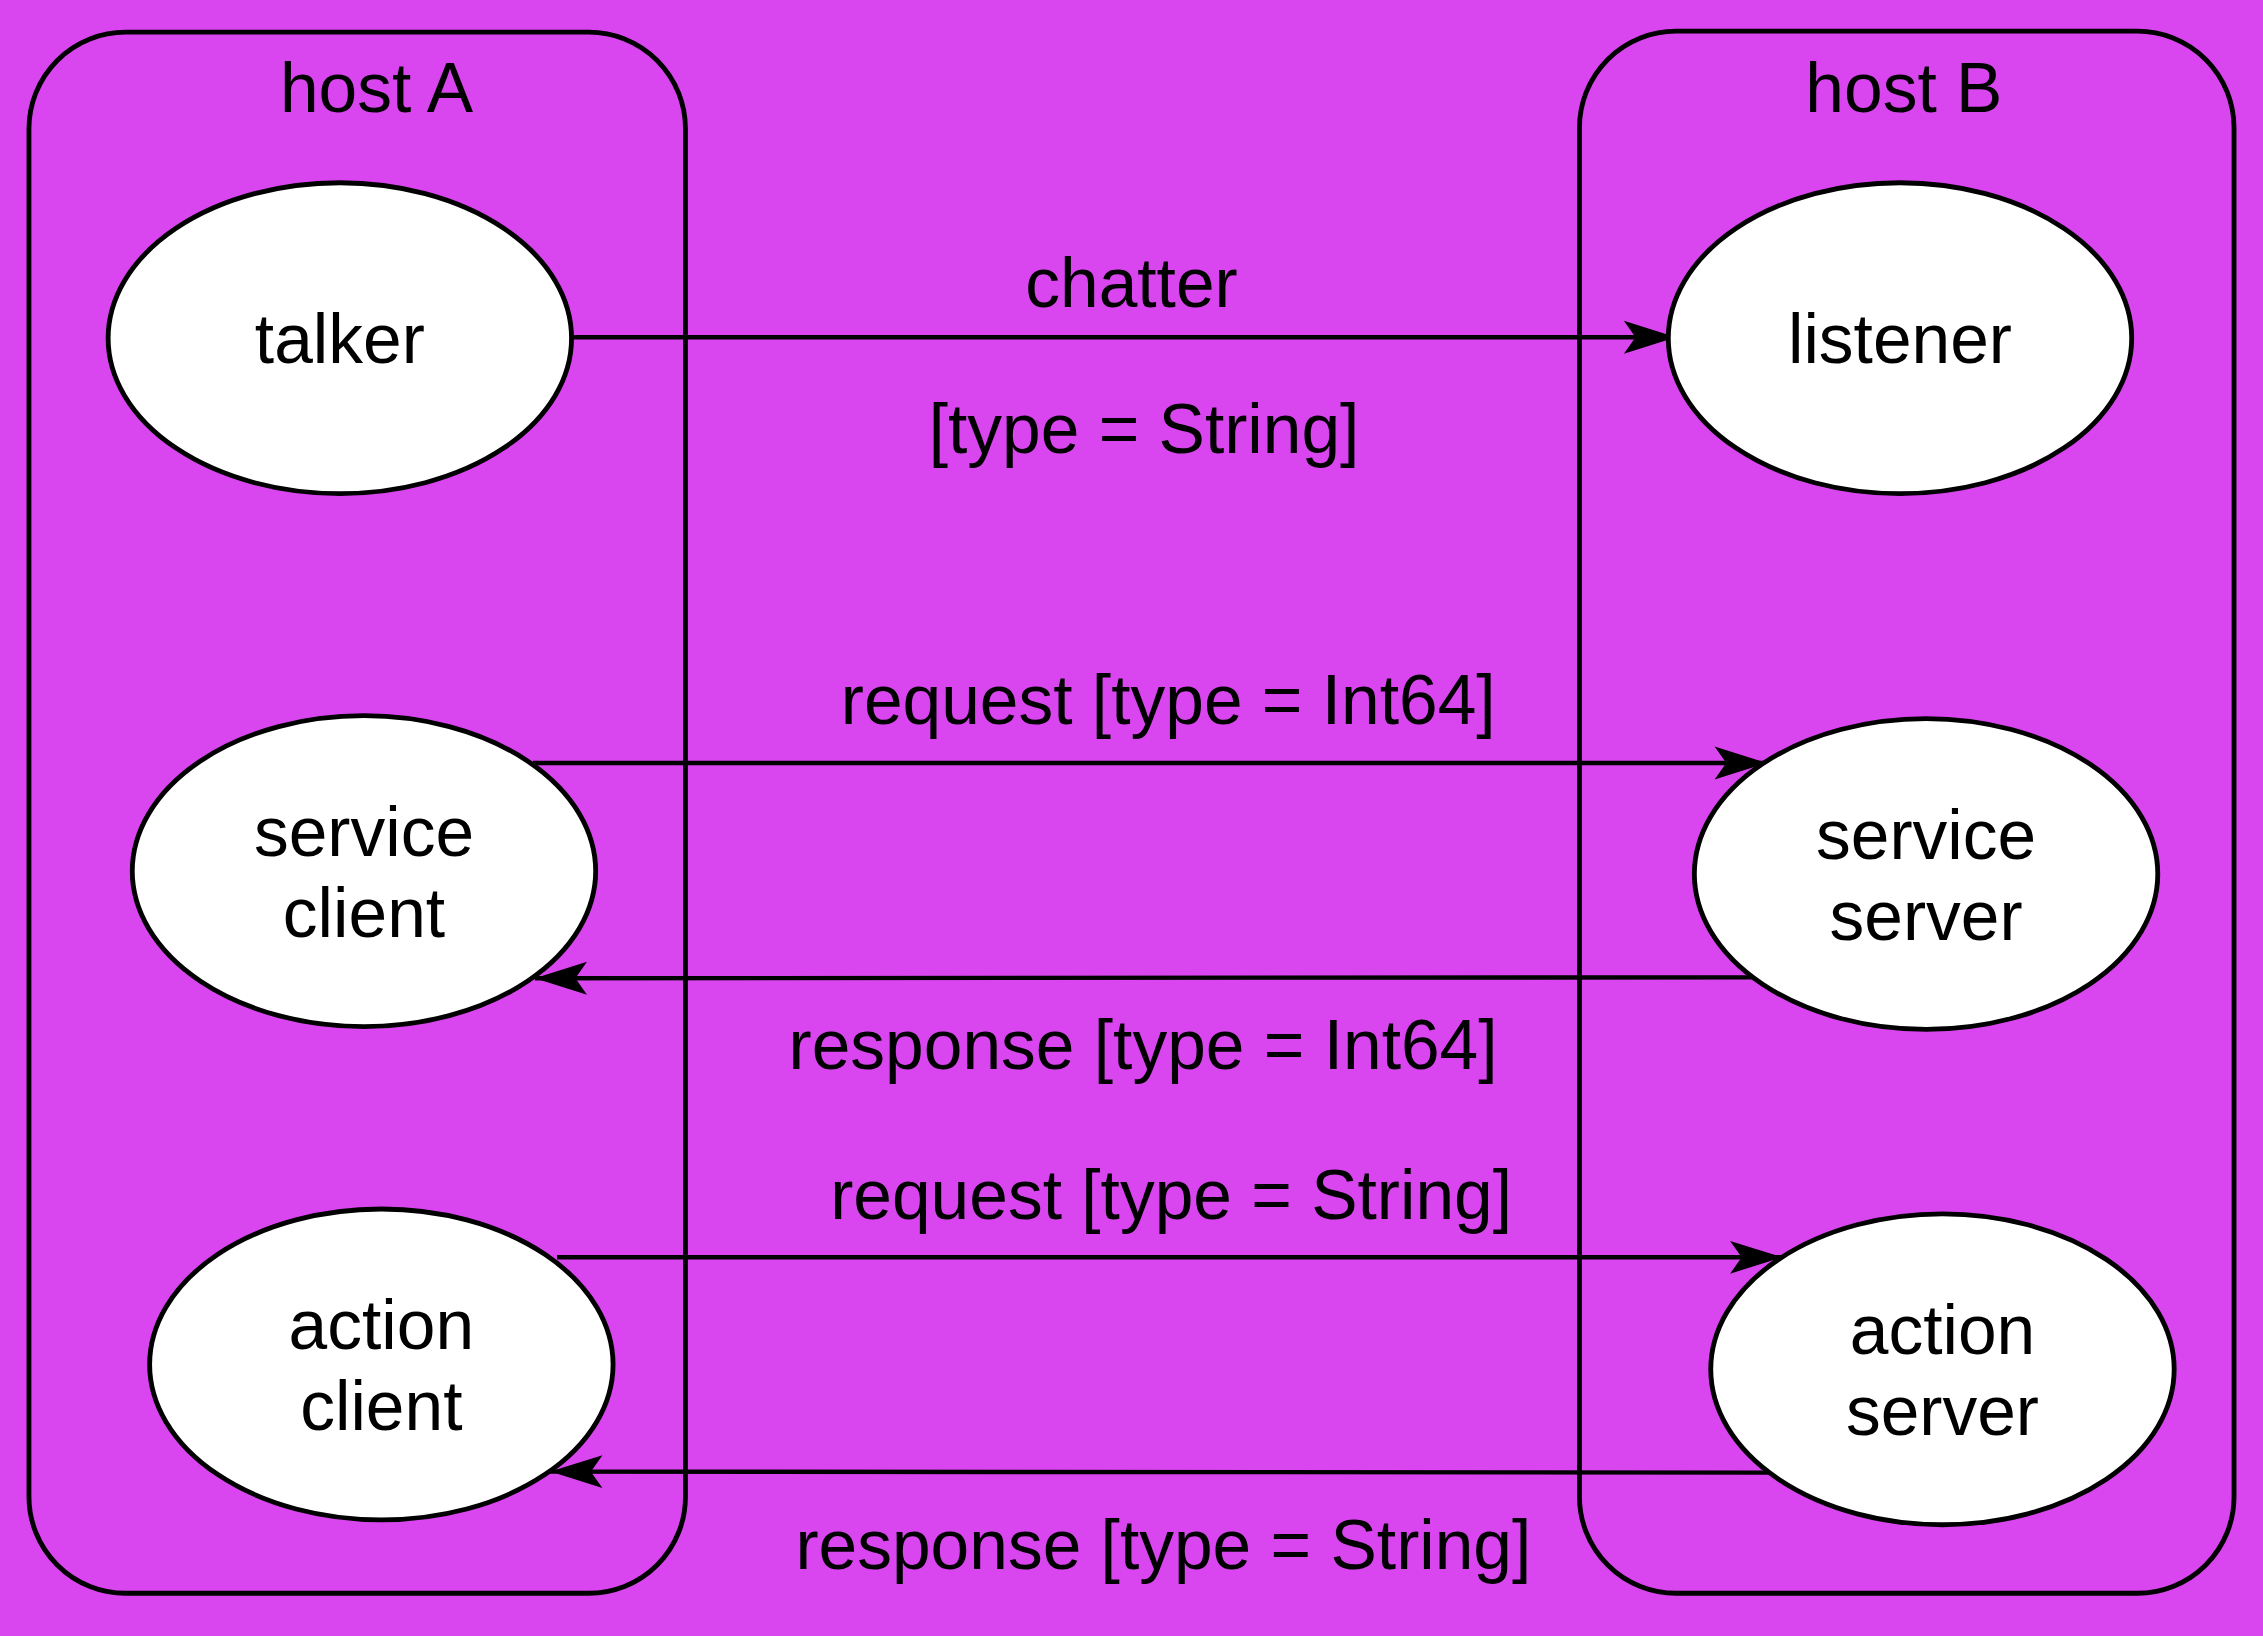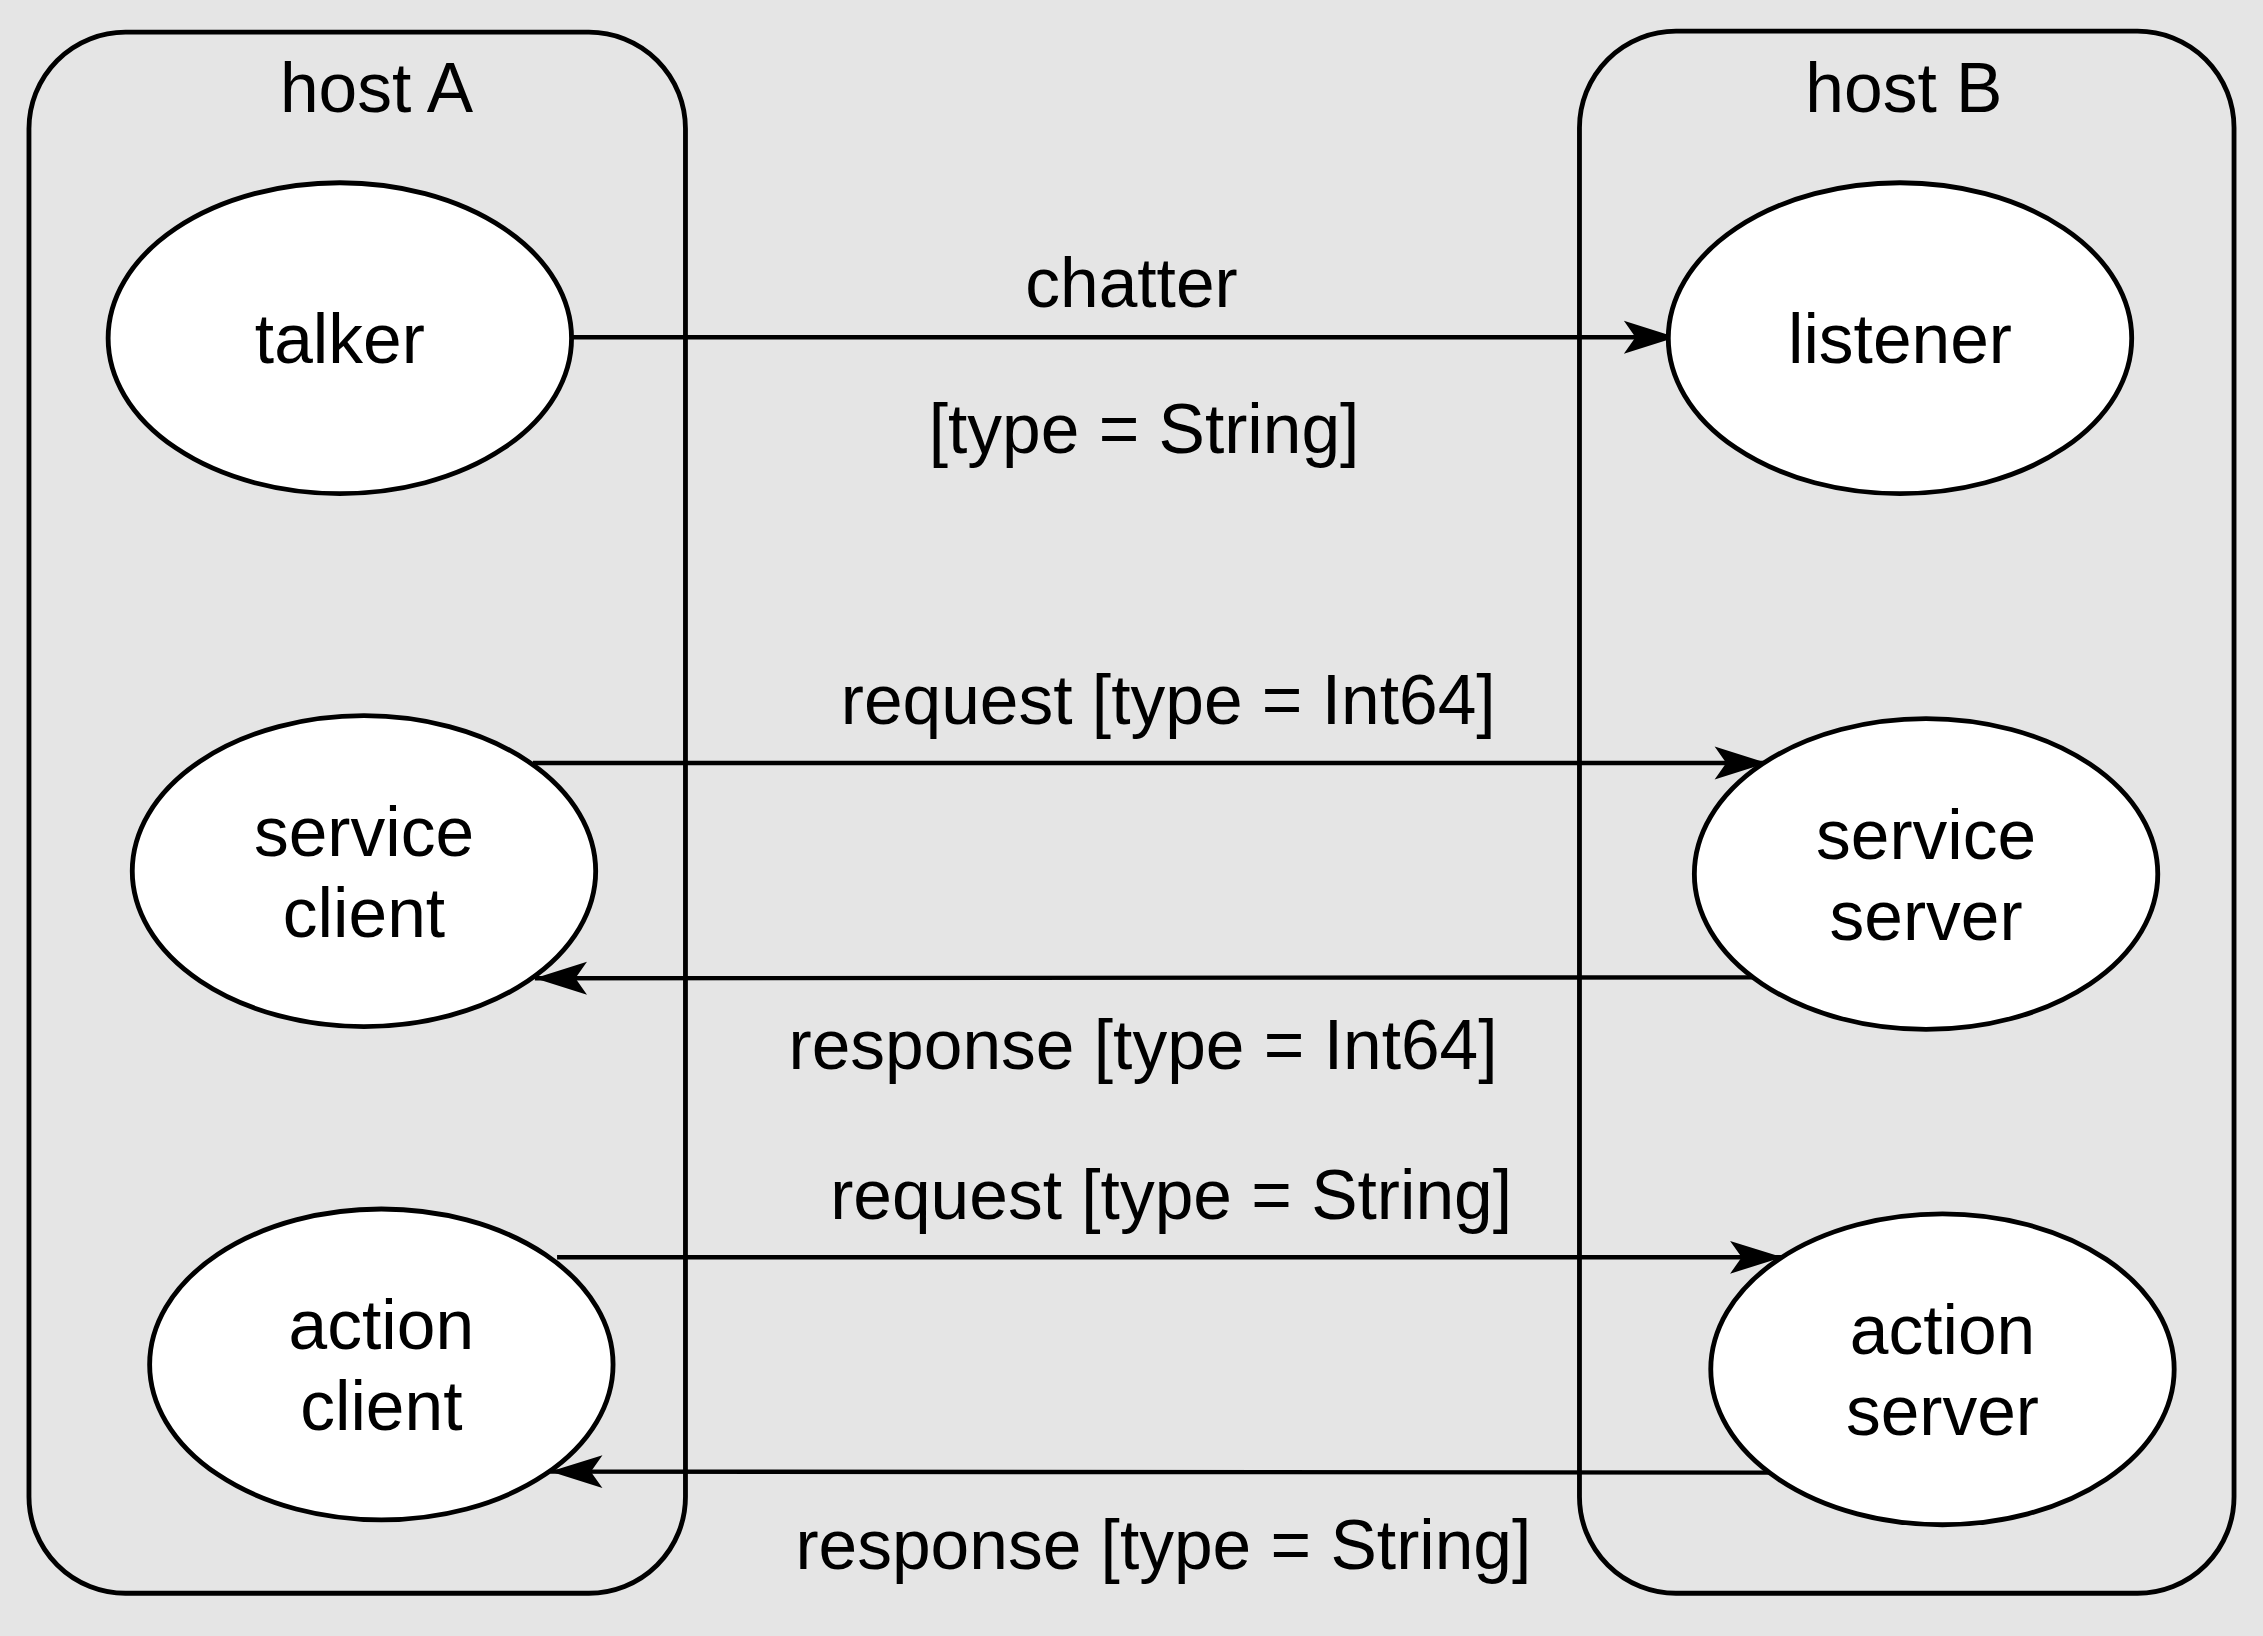--- a/index.html
+++ b/index.html
@@ -3,21 +3,21 @@
 <meta charset="utf-8">
 <style>
   html, body {
     margin: 0;
     padding: 0;
     background: #ffffff;
   }
   .diagram-wrap {
     width: 2263px;
     height: 1637px;
-    background: #e5e5e5;
+    background: #d946ef;
   }
   svg {
     display: block;
   }
   text {
     font-family: "Liberation Sans", "DejaVu Sans", sans-serif;
     font-size: 72px;
     fill: #000000;
   }
   .shape {

